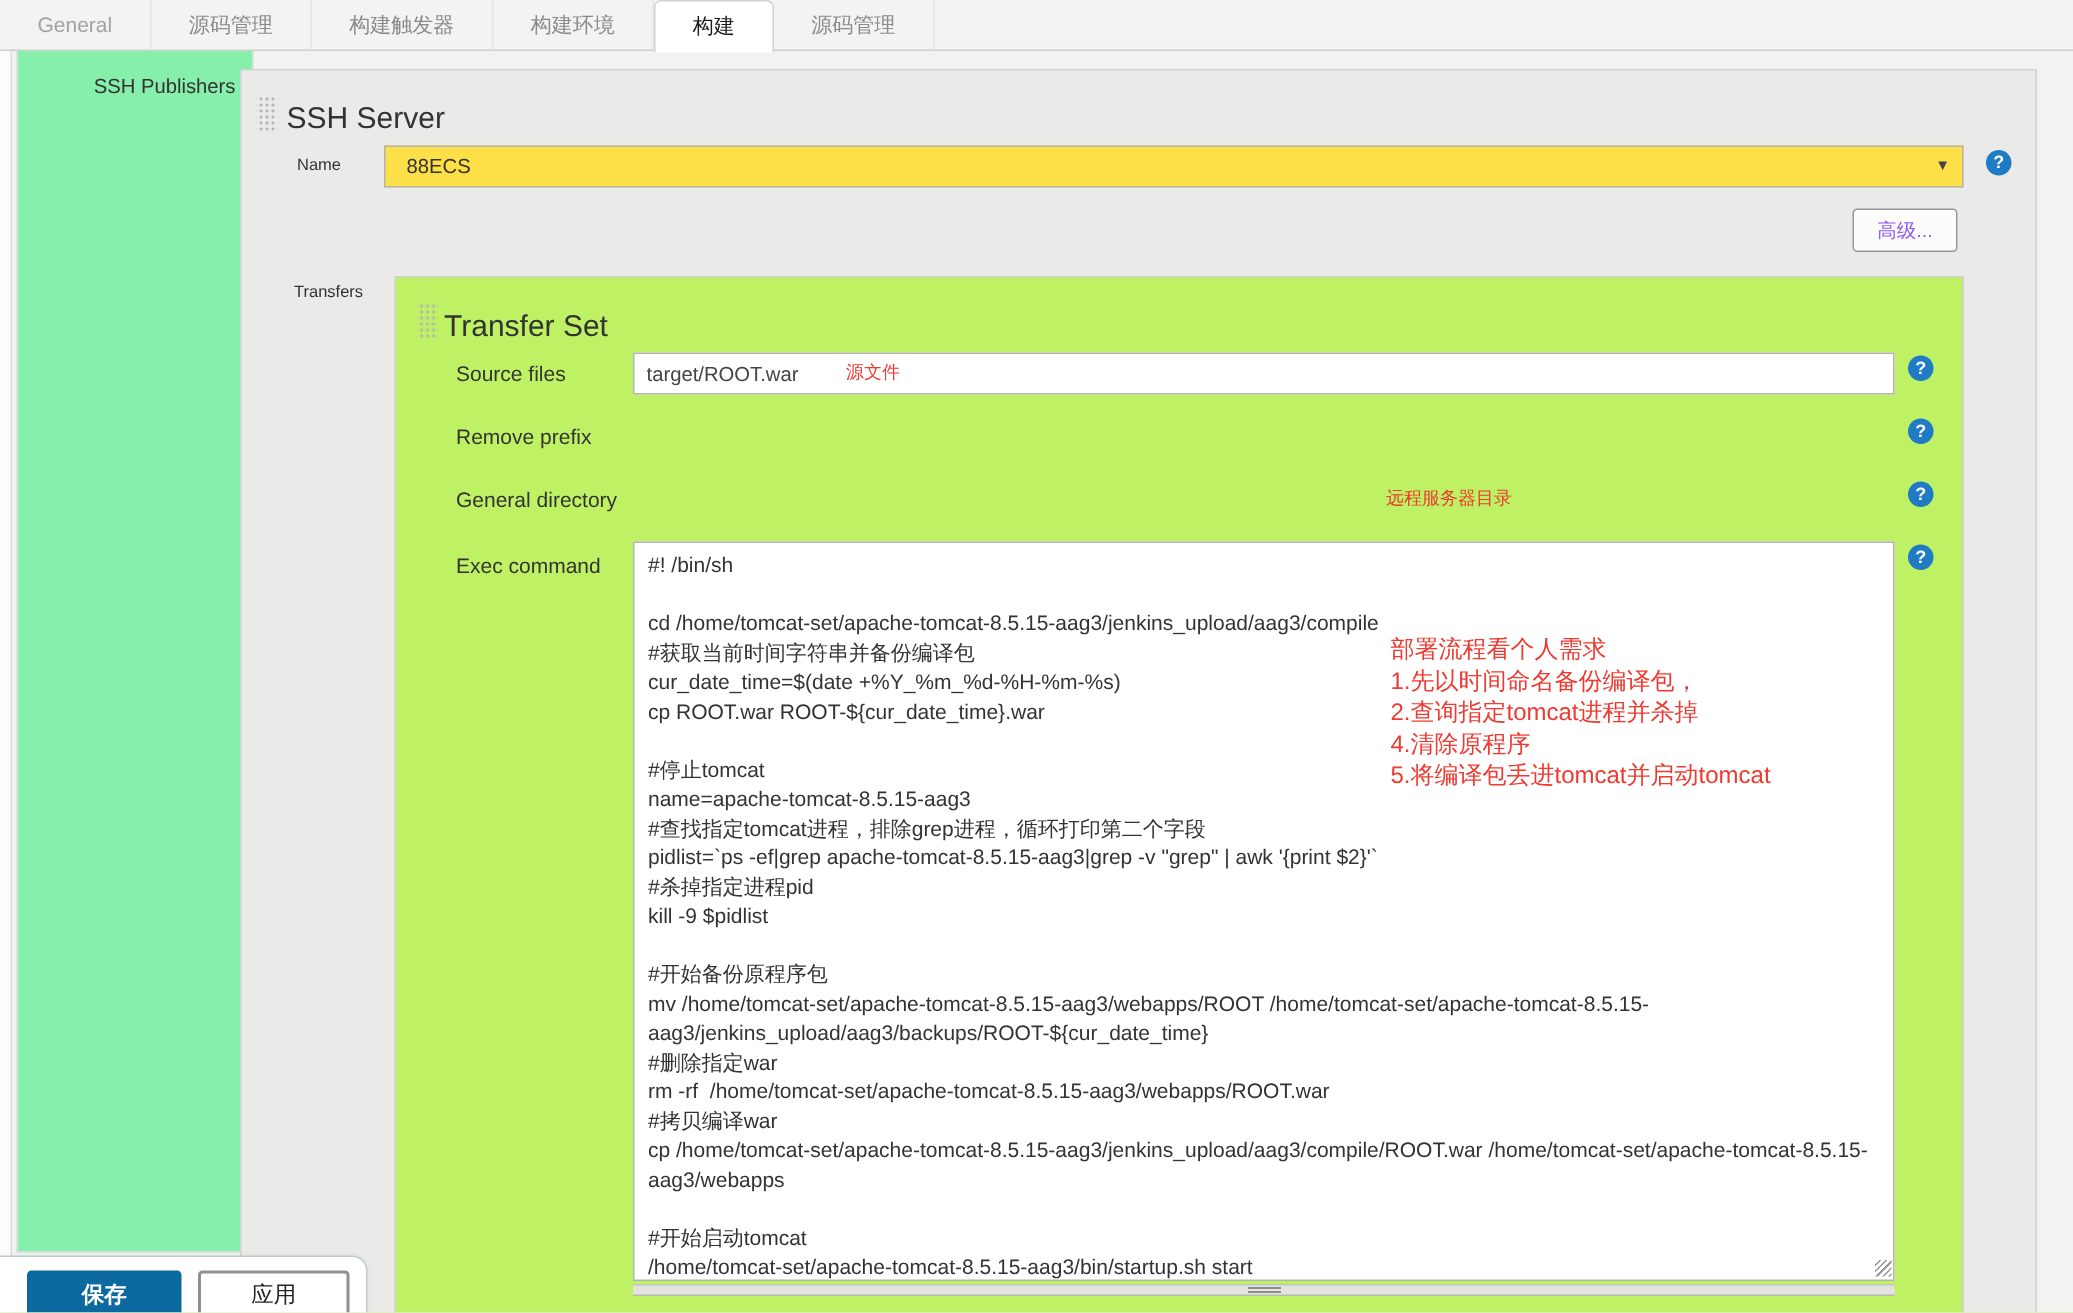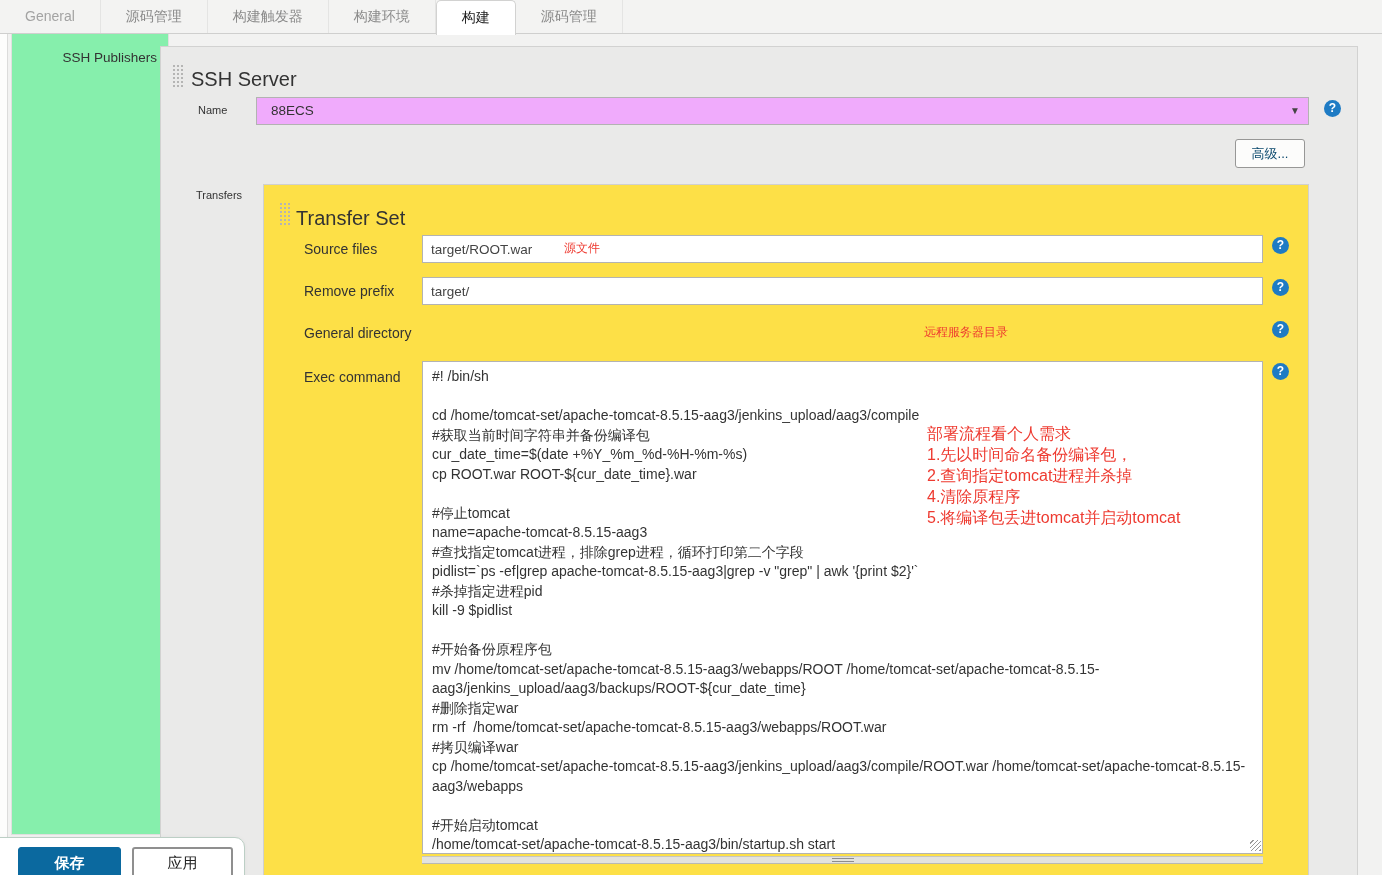--- a/index.html
+++ b/index.html
@@ -31,37 +31,37 @@
     background-image:radial-gradient(#b5b5b4 1px, transparent 1.1px);
     background-size:4px 4px; background-position:1px 1px; }
   .outer-panel > .drag-handle { position:absolute; left:10px; top:16px; }
   .section-title { position:absolute; font-size:20px; color:#333; }
   .t-sshserver { left:30px; top:21px; }
   .lbl { position:absolute; font-size:11px; color:#333; }
   .lbl-name { left:37px; top:57px; }
   .lbl-transfers { left:35px; top:142px; }
 
   .name-select { position:absolute; left:95px; top:50px; width:1053px; height:28px;
-                 background:#f0abfc; border:1px solid #b3b3b2; font-size:13.5px; color:#333;
+                 background:#fde047; border:1px solid #b3b3b2; font-size:13.5px; color:#333;
                  line-height:26px; padding:0 24px 0 14px; cursor:pointer; }
   .name-select .caret { position:absolute; right:8px; top:0; line-height:26px; font-size:10px; color:#444; }
 
   .help { position:absolute; width:17px; height:17px; border-radius:50%;
           background:var(--help_icon,#1e7bc4); color:#fff; font-size:12px; font-weight:bold;
           text-align:center; line-height:17px; cursor:pointer; }
   .help-name { left:1163px; top:53px; }
 
   .btn-advanced { position:absolute; left:1074px; top:92px; width:70px; height:29px;
                   background:#fcfcfb; border:1px solid #979796; border-radius:3px;
-                  font-size:13px; color:#0c4a6e; cursor:pointer;
+                  font-size:13px; color:#8b5cf6; cursor:pointer;
                   font-family:"Liberation Sans","DejaVu Sans",sans-serif; }
 
   
   .inner-panel { position:absolute; left:102px; top:137px; width:1046px; height:692px;
-                 background:#fde047; border:1px solid #d0d0cf; border-bottom:none; }
+                 background:#bef264; border:1px solid #d0d0cf; border-bottom:none; }
   .inner-panel > .drag-handle { position:absolute; left:14px; top:16px; }
   .t-transferset { left:32px; top:22px; }
 
   .f-lbl { position:absolute; left:40px; font-size:14px; color:#333; white-space:nowrap; }
   .f-input { position:absolute; left:158px; width:841px; height:28px;
              background:#fff; border:1px solid #b3b3b2; font-size:13.5px; color:#444;
              padding:0 8px; font-family:"Liberation Sans","DejaVu Sans",sans-serif; }
   .annot { position:absolute; font-size:12px; color:var(--annotation_red,#ee3a30);
            white-space:nowrap; pointer-events:none; z-index:3; }
   .a-src { left:300px; top:55px; }
@@ -133,21 +133,20 @@
     <section class="inner-panel">
       <div class="drag-handle"></div>
       <div class="section-title t-transferset">Transfer Set</div>
 
       <div class="f-lbl" style="top:56px">Source files</div>
       <input class="f-input" style="top: 50px;" value="target/ROOT.war">
       <div class="annot a-src">源文件</div>
       <div class="help f-help" style="top:52px">?</div>
 
       <div class="f-lbl" style="top:98px">Remove prefix</div>
-      <input class="f-input" style="top: 92px;" value="target/">
       <div class="help f-help" style="top:94px">?</div>
 
       <div class="f-lbl" style="top:140px">General directory</div>
       <div class="annot a-remote">远程服务器目录</div>
       <div class="help f-help" style="top:136px">?</div>
 
       <div class="f-lbl" style="top:184px">Exec command</div>
       <div class="exec-wrap">
         <textarea class="exec-area" spellcheck="false" style="">#! /bin/sh
 

